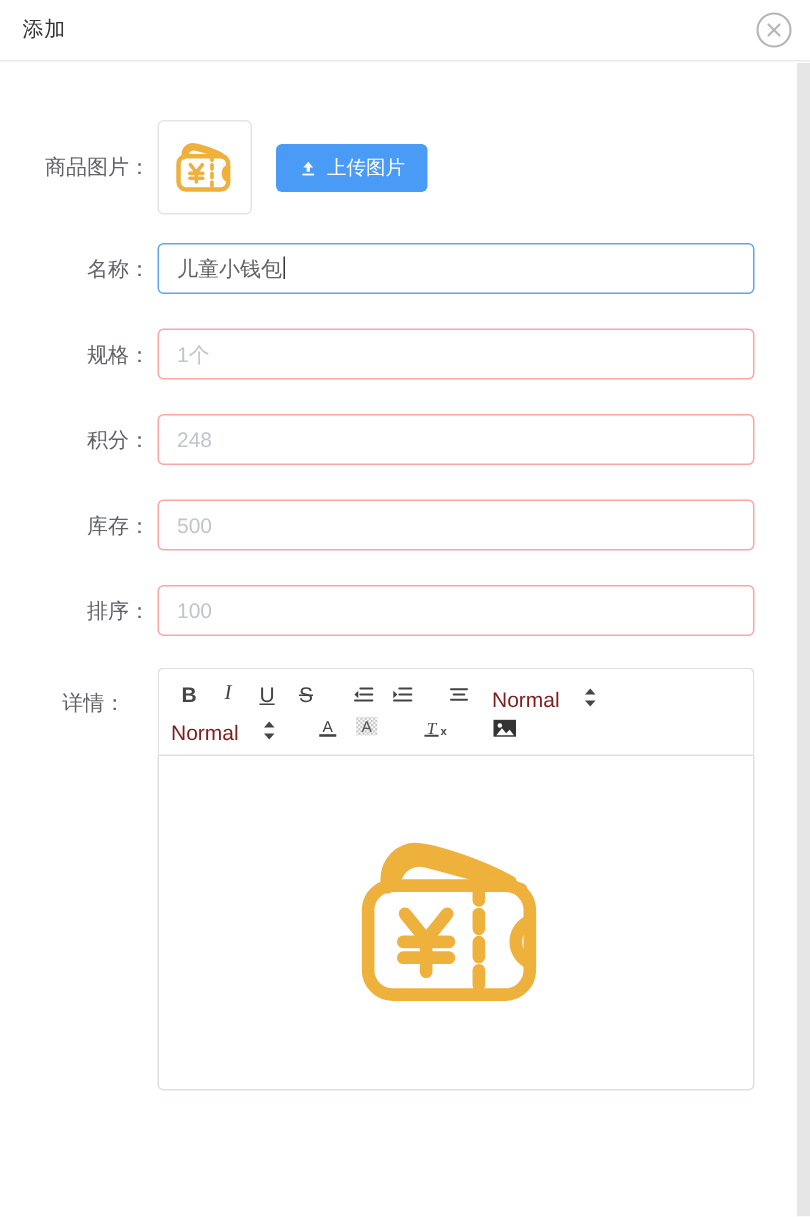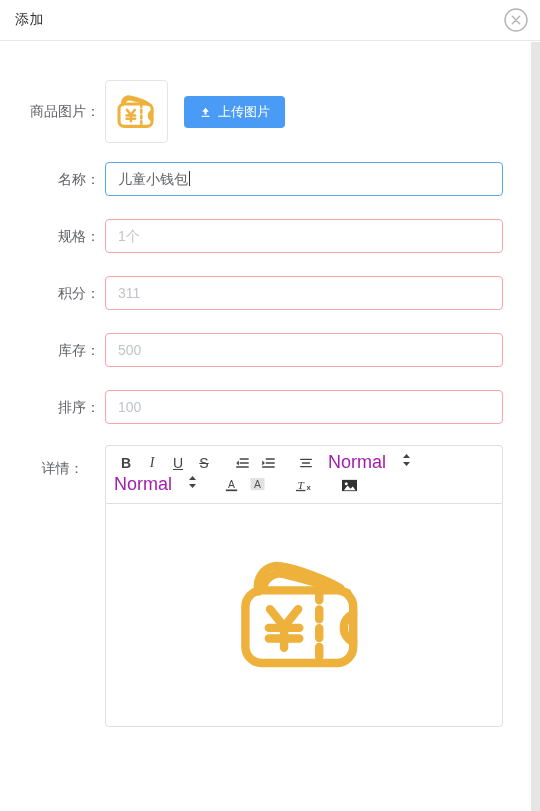--- a/index.html
+++ b/index.html
@@ -172,26 +172,26 @@
     min-width: 24px;
     height: 22px;
     margin-right: 2px;
     cursor: pointer;
     color: #444444;
     font-size: 14px;
   }
   .tb-gap { width: 12px; }
   .tb-picker {
     display: flex;
-    align-items: flex-start;
+    align-items: flex-end;
     height: 22px;
     margin-left: 8px;
     cursor: pointer;
-    color: #a21caf;
-    font-size: 18px;
+    color: #7f1d1d;
+    font-size: 14px;
   }
   .tb-picker .lbl { margin-right: 16px; }
   .tb-picker .arrows { font-size: 9px; line-height: 8px; }
   .tb-item svg { display: block; }
 
   .editor-content {
     border: 1px solid #dcdfe6;
     border-radius: 0 0 4px 4px;
     background: #ffffff;
     height: 224px;
@@ -273,21 +273,21 @@
       <div class="form-control focused"><span>儿童小钱包</span><span class="caret"></span></div>
     </div>
 
     <div class="form-row" style="top:177px; height:34px;">
       <div class="form-label">规格：</div>
       <div class="form-control">1个</div>
     </div>
 
     <div class="form-row" style="top:234px; height:34px;">
       <div class="form-label">积分：</div>
-      <div class="form-control">311</div>
+      <div class="form-control">248</div>
     </div>
 
     <div class="form-row" style="top:291px; height:34px;">
       <div class="form-label">库存：</div>
       <div class="form-control">500</div>
     </div>
 
     <div class="form-row" style="top:348px; height:34px;">
       <div class="form-label">排序：</div>
       <div class="form-control">100</div>

